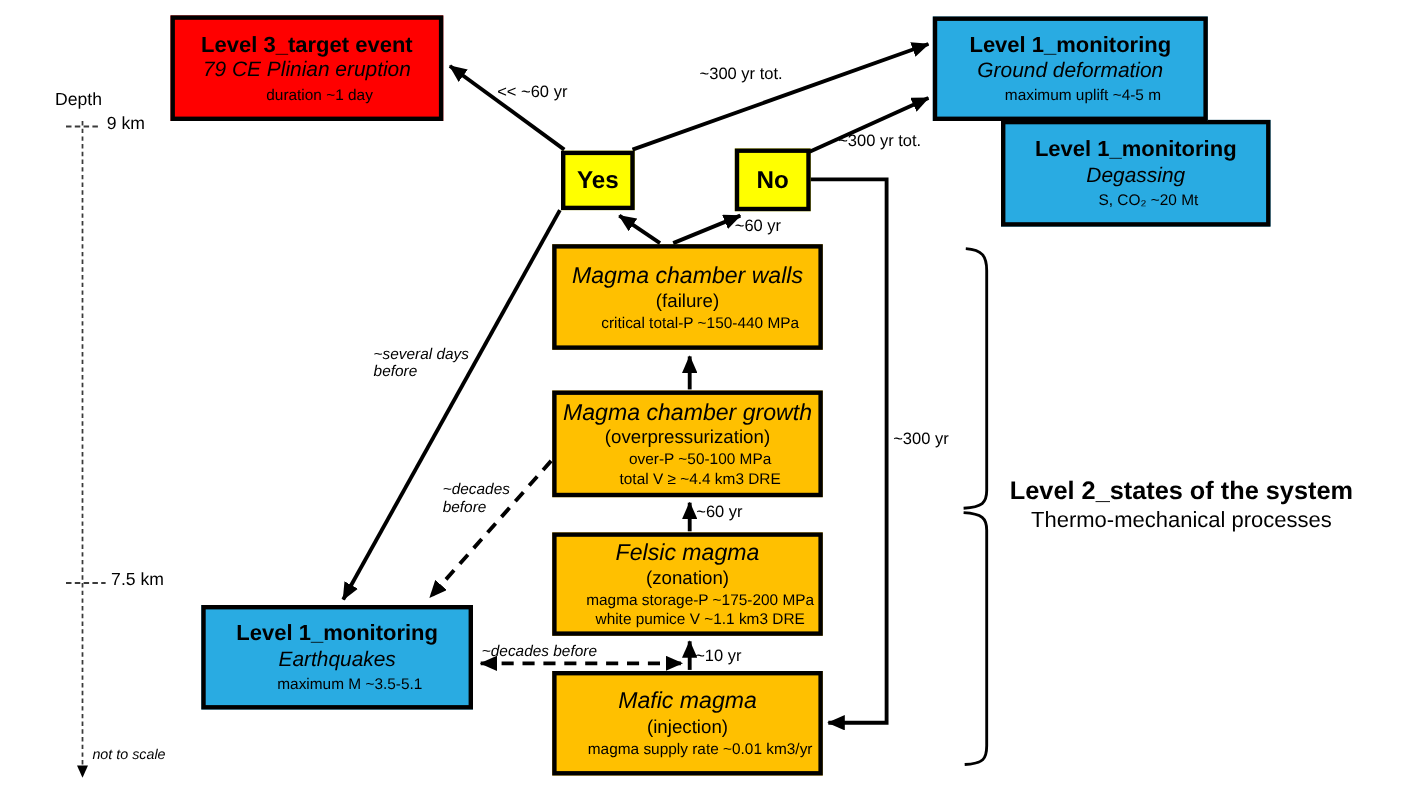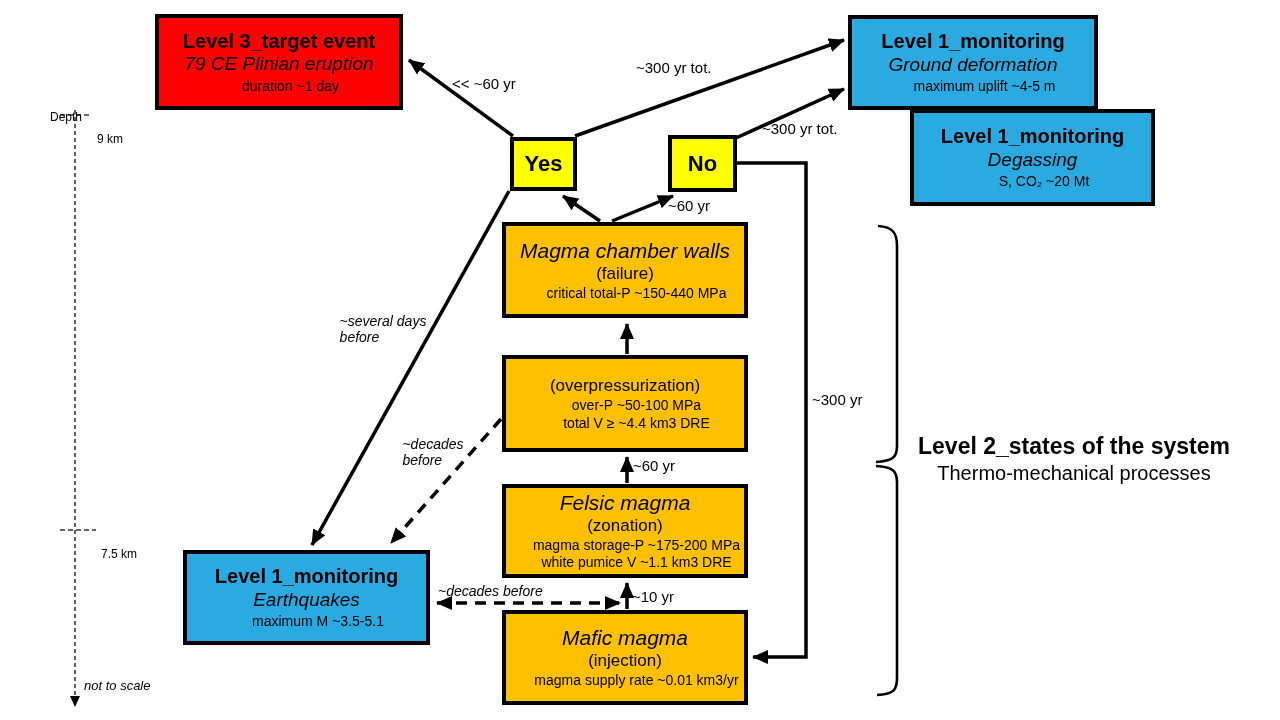--- a/index.html
+++ b/index.html
@@ -24,21 +24,21 @@
   .red{background:var(--red);}
   .blue{background:var(--blue);}
   .orange{background:var(--orange);}
   .decision{
     position:absolute; box-sizing:border-box; border:4px solid var(--line);
     background:var(--yellow); display:flex; align-items:center; justify-content:center;
     font-weight:bold; font-size:22px; z-index:2;
   }
   .lbl{position:absolute; font-size:15px; z-index:4; white-space:nowrap;}
   .lbl-i{position:absolute; font-size:14px; font-style:italic; z-index:4; white-space:nowrap; }
-  .axis-txt{position:absolute; font-size:12px; z-index:4; white-space:nowrap;margin-top:28px;}
+  .axis-txt{position:absolute; font-size:16px; z-index:4; white-space:nowrap;}
   .axis-note{position:absolute; font-size:13px; font-style:italic; z-index:4; white-space:nowrap;}
   #level2{
     position:absolute; left:898px; top:433px; width:352px; text-align:center; z-index:4;
   }
   #level2 .l2t{font-weight:bold; font-size:23px; white-space:nowrap; line-height:1.2;}
   #level2 .l2s{font-size:20px; white-space:nowrap; line-height:1.2;}
   svg.layer{position:absolute; left:0; top:0; z-index:3; pointer-events:none;}
 </style>
 </head>
 <body>
@@ -113,20 +113,21 @@
   <div class="decision" style="left:510px; top:137px; width:67px; height:54px;">Yes</div>
   <div class="decision" style="left:668px; top:135px; width:69px; height:57px;text-align:center;">No</div>
 
   <div class="box orange state" style="left:502px; top:222px; width:246px; height:96px;">
     <div class="t1">Magma chamber walls</div>
     <div class="t2">(failure)</div>
     <div class="t3">critical total-P ~150-440 MPa</div>
   </div>
 
   <div class="box orange state" style="left:502px; top:355px; width:246px; height:97px;">
+    <div class="t1">Magma chamber growth</div>
     <div class="t2">(overpressurization)</div>
     <div class="t3">over-P ~50-100 MPa</div>
     <div class="t3">total V ≥ ~4.4 km3 DRE</div>
   </div>
 
   <div class="box orange state" style="left:502px; top:484px; width:246px; height:94px;">
     <div class="t1">Felsic magma</div>
     <div class="t2">(zonation)</div>
     <div class="t3">magma storage-P ~175-200 MPa</div>
     <div class="t3">white pumice V ~1.1 km3 DRE</div>

